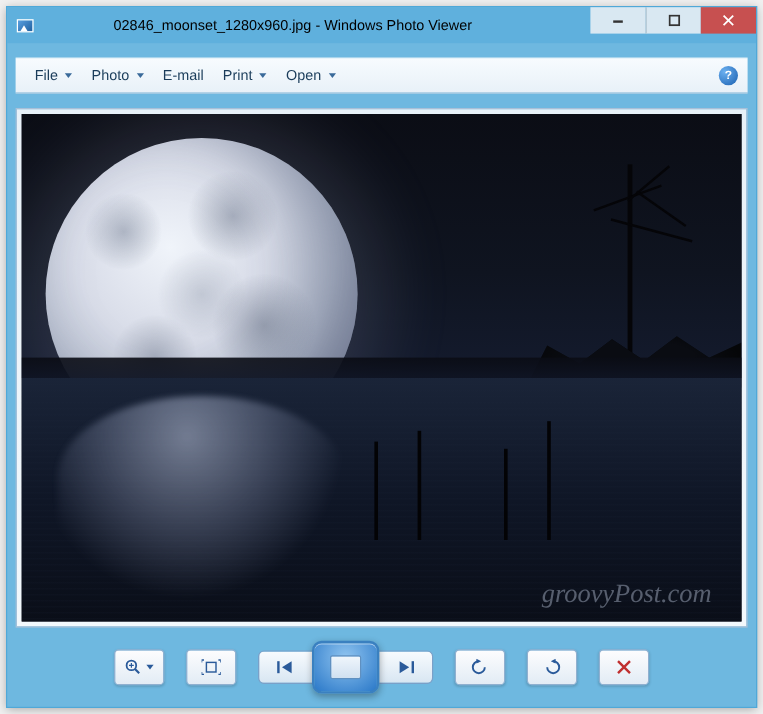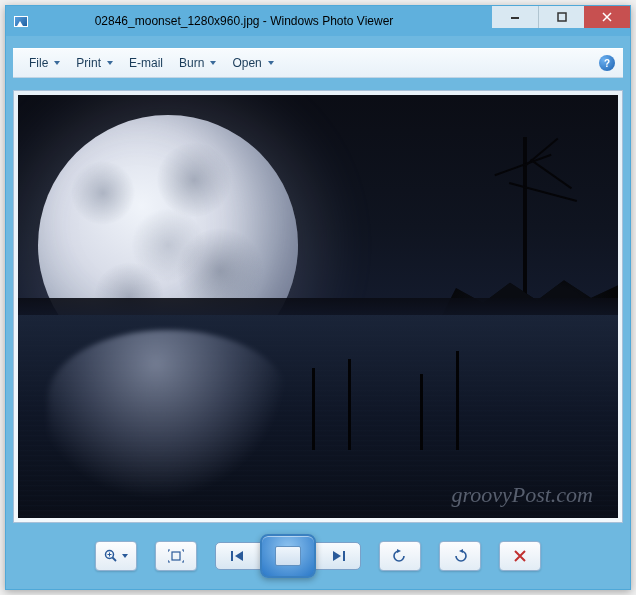--- a/index.html
+++ b/index.html
@@ -83,28 +83,28 @@
       </div>
     </div>
   </div>
 
   <div class="menubar">
     <div class="menu-item">
       <span>File</span>
       <span class="menu-caret"></span>
     </div>
     <div class="menu-item">
-      <span>Print</span>
+      <span>Photo</span>
       <span class="menu-caret"></span>
     </div>
     <div class="menu-item">
       <span>E-mail</span>
     </div>
     <div class="menu-item">
-      <span>Burn</span>
+      <span>Print</span>
       <span class="menu-caret"></span>
     </div>
     <div class="menu-item">
       <span>Open</span>
       <span class="menu-caret"></span>
     </div>
     <div class="menu-spacer"></div>
     <div class="help-icon">
       <span>?</span>
     </div>

